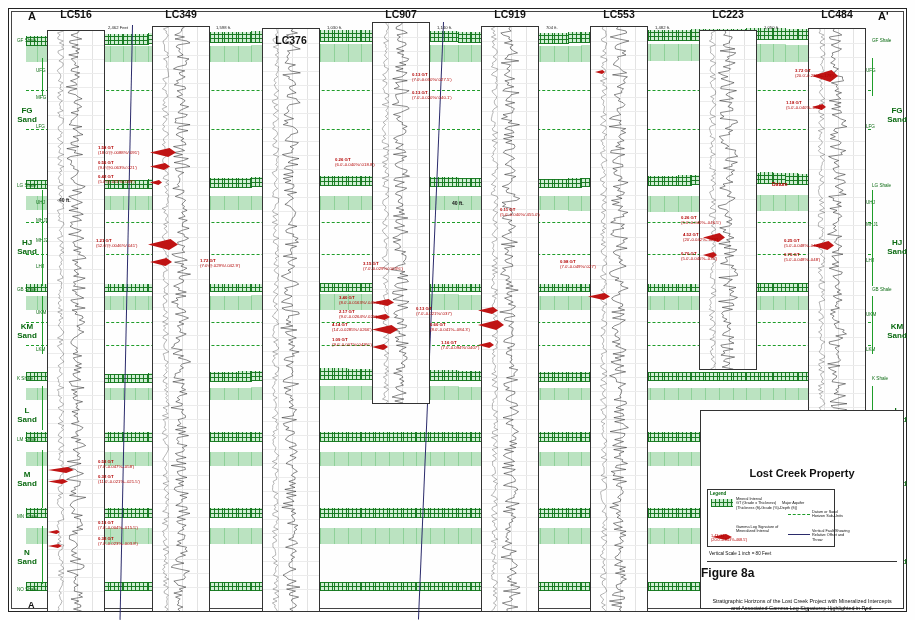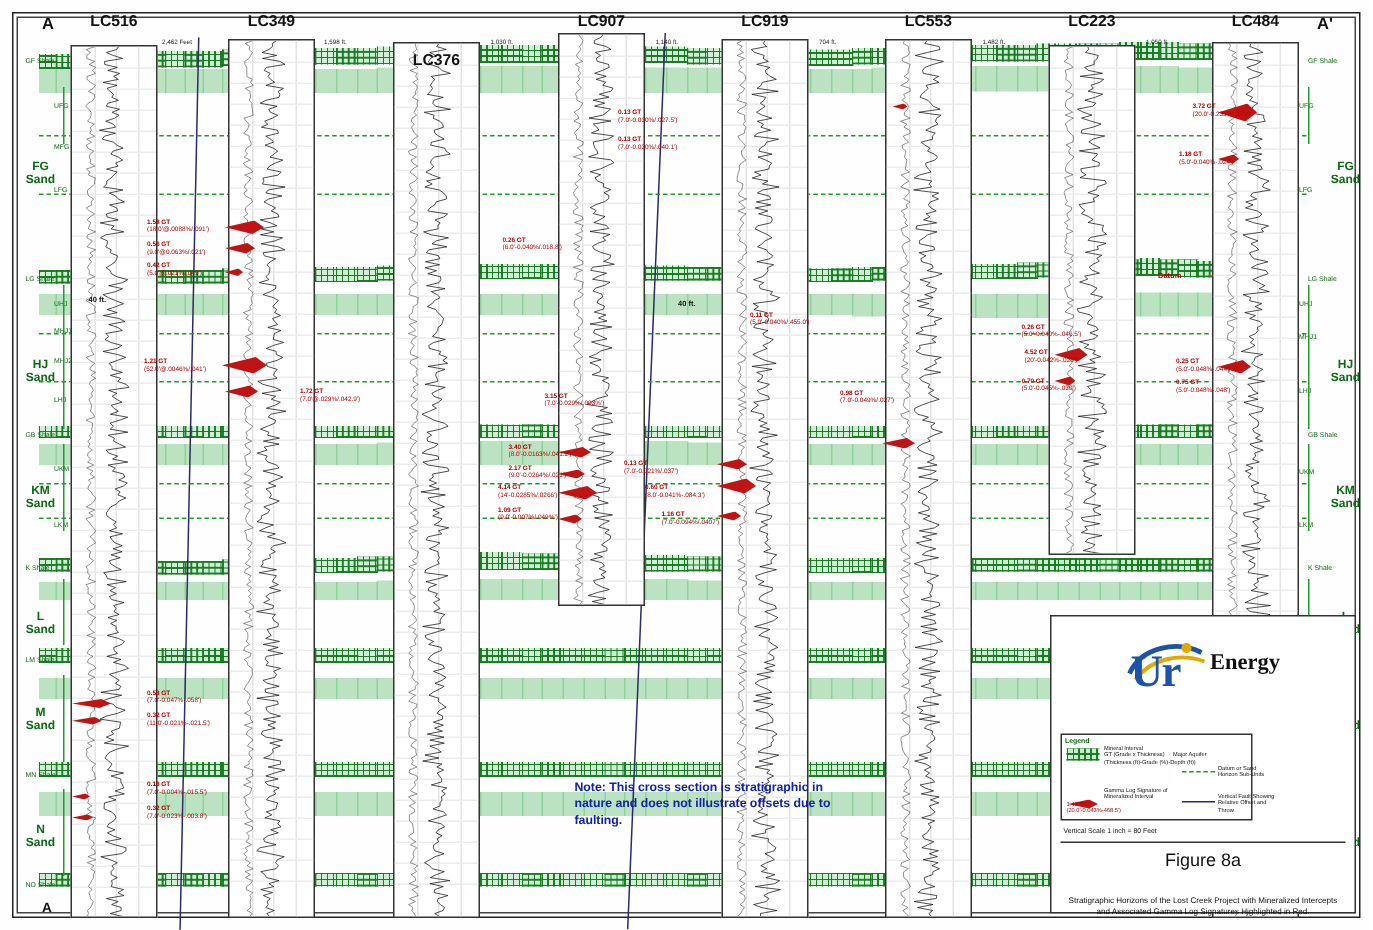--- a/index.html
+++ b/index.html
@@ -55,21 +55,21 @@
   .logoSwoosh{position:relative;width:54px;height:30px;}
   .logoSwoosh svg{position:absolute;left:0;top:0;}
   .logoEnergy{font-family:"Liberation Serif",serif;font-size:15px;font-weight:bold;color:#111;margin-left:2px;}
   .lcp{position:absolute;left:0;right:0;top:56px;text-align:center;font-size:11px;font-weight:bold;color:#111;}
   .legendbox{position:absolute;left:6px;top:78px;width:128px;height:58px;border:1px solid #333;box-sizing:border-box;}
   .legendtitle{position:absolute;left:2px;top:1px;font-size:4.6px;font-weight:bold;color:#0a6b12;}
   .lg{position:absolute;font-size:3.8px;line-height:4.4px;color:#111;white-space:nowrap;}
   .lgred{color:#b30000;}
   .sw{position:absolute;}
   .divline{position:absolute;left:6px;right:6px;height:0;border-top:1px solid #333;}
-  .fignum{position:absolute;left:0;right:0;text-align:center;font-size:12px;font-weight:normal;color:#111;}
+  .fignum{position:absolute;left:0;right:0;font-size:12px;font-weight:bold;color:#111;}
   .figtitle{position:absolute;left:0;right:0;text-align:center;font-size:12px;font-weight:bold;color:#111;}
   .figcap{position:absolute;left:10px;right:10px;text-align:center;font-size:5.4px;line-height:7px;color:#111;}
   .vscale{position:absolute;font-size:4.6px;color:#111;}
 </style>
 </head>
 <body>
 
 <div id="sheet">
   <div class="frame"></div>
   <div class="frame2"></div>
@@ -1584,34 +1584,23 @@
       <div class="gt" style="left: 98px; top: 536px;">
         <div>0.32 GT</div>
         <div class="l2">(7.0'-0.023%-.003.8')</div>
       </div>
     </div>
 
   <div class="datum" style="left:772px;top:181px;">Datum</div>
   <div class="scalebar" style="left:59px;top:197px;">40 ft.</div>
   <div class="scalebar" style="left:452px;top:200px;">40 ft.</div>
 
-  <div class="note" style="left:383px;top:519px;width:185px;">Note:  This cross section is stratigraphic in nature and  does not illustrate offsets due to faulting.</div>
 
   <div class="titleblock">
-    <div class="logowrap">
-      <div class="logoSwoosh">
-        <svg viewBox="0 0 54 30" width="54" height="30">
-          <path d="M2 22 C 10 4, 34 0, 50 8" fill="none" stroke="#1a53a8" stroke-width="3.2"></path>
-          <path d="M6 26 C 16 12, 36 8, 52 14" fill="none" stroke="#e2a900" stroke-width="2.6"></path>
-          <circle cx="40" cy="5" r="3.4" fill="#e2a900"></circle>
-        </svg>
-        <div class="logoU" style="position:absolute;left:3px;top:4px;">Ur</div>
-      </div>
-      <div class="logoEnergy">Energy</div>
-    </div>
+    <div class="lcp">Lost Creek Property</div>
 
     <div class="legendbox">
       <div class="legendtitle">Legend</div>
 
       <div class="sw" style="left:3px;top:9px;width:22px;height:8px;background:repeating-linear-gradient(90deg,rgba(20,120,30,.95) 0 1px,rgba(255,255,255,0) 1px 4px),repeating-linear-gradient(0deg,rgba(20,120,30,.95) 0 1px,rgba(255,255,255,0) 1px 4px),rgba(150,220,160,.5);border:0;"></div>
       <div class="lg" style="left:74px;top:11px;">Major Aquifer</div>
 
       <div class="lg" style="left:28px;top:7px;white-space:pre;">Mineral Interval
 GT (Grade x Thickness)
 (Thickness (ft)-Grade (%)-Depth (ft))</div>

